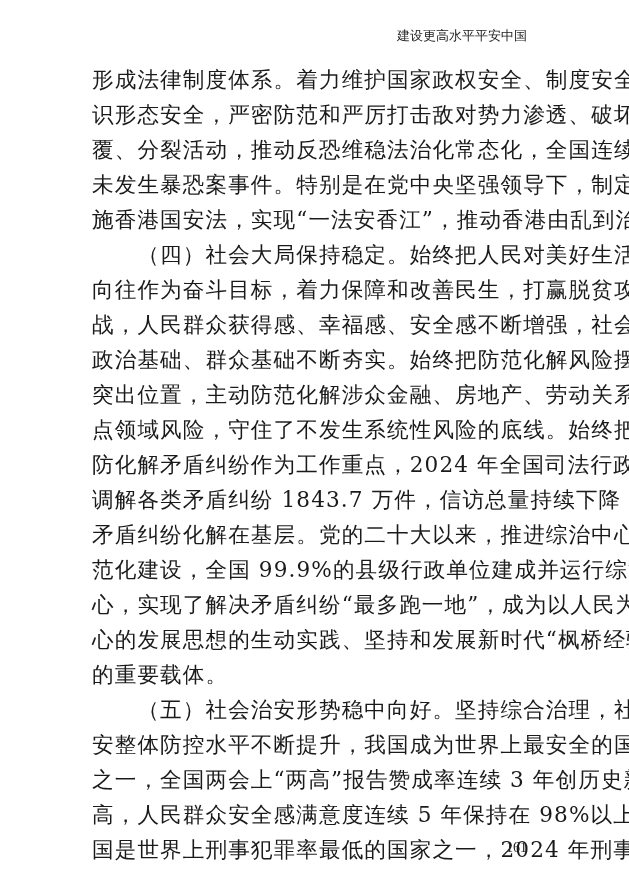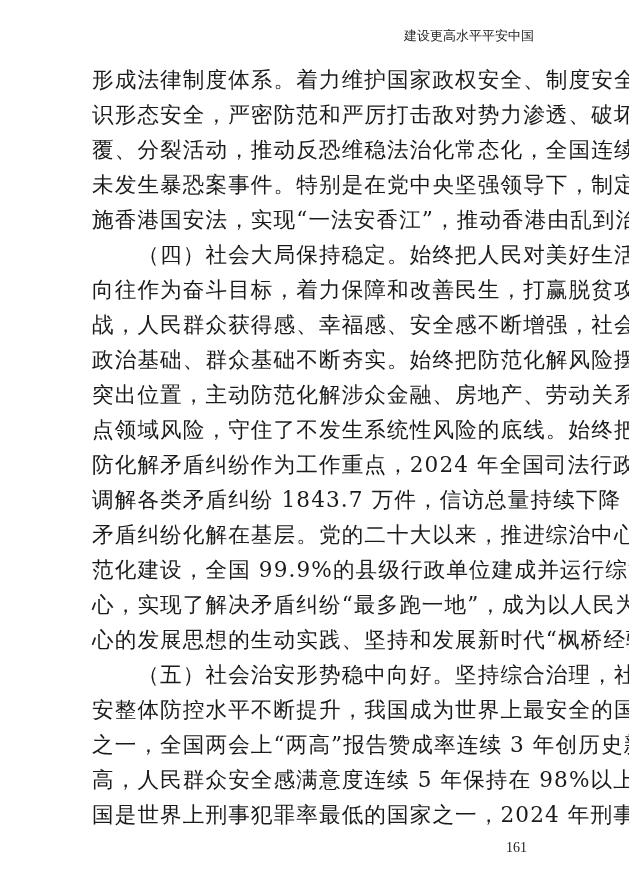--- a/index.html
+++ b/index.html
@@ -1,17 +1,17 @@
 <!DOCTYPE html>
 <html><head>
 <meta charset="utf-8">
 <style>
   html, body { margin:0; padding:0; background:#ffffff; }
   body { width:629px; height:869px; position:relative; overflow:hidden; font-family:"DejaVu Serif", "Liberation Serif", serif; color:#1a1a1a; }
-  .running-head { position:absolute; top:27px; right:95px; font-family:"DejaVu Sans", "Liberation Sans", sans-serif; font-size:13px; letter-spacing:0px; color:#222; }
+  .running-head { position:absolute; top:27px; right:102px; font-family:"DejaVu Sans", "Liberation Sans", sans-serif; font-size:13px; letter-spacing:0px; color:#222; }
   .body-text { position:absolute; left:92px; top:62px; width:442px; }
   .line { height:35px; line-height:35px; font-size:21.6px; white-space:nowrap; letter-spacing:1.1px; text-align:justify; }
   .page-number { position:absolute; top:840px; left:506px; font-family:"Liberation Serif", serif; font-size:14px; color:#222; }
 </style>
 </head>
 <body>
 
 <div class="running-head">建设更高水平平安中国</div>
 
 <div class="body-text">
@@ -25,20 +25,21 @@
   <div class="line">战，人民群众获得感、幸福感、安全感不断增强，社会稳定的</div>
   <div class="line">政治基础、群众基础不断夯实。始终把防范化解风险摆在</div>
   <div class="line">突出位置，主动防范化解涉众金融、房地产、劳动关系等重</div>
   <div class="line">点领域风险，守住了不发生系统性风险的底线。始终把预</div>
   <div class="line">防化解矛盾纠纷作为工作重点，2024 年全国司法行政机关</div>
   <div class="line">调解各类矛盾纠纷 1843.7 万件，信访总量持续下降，大量</div>
   <div class="line">矛盾纠纷化解在基层。党的二十大以来，推进综治中心规</div>
   <div class="line">范化建设，全国 99.9%的县级行政单位建成并运行综治中</div>
   <div class="line">心，实现了解决矛盾纠纷“最多跑一地”，成为以人民为中</div>
   <div class="line">心的发展思想的生动实践、坚持和发展新时代“枫桥经验”</div>
+  <div class="line">的重要载体。</div>
   <div class="line">　　（五）社会治安形势稳中向好。坚持综合治理，社会治</div>
   <div class="line">安整体防控水平不断提升，我国成为世界上最安全的国家</div>
   <div class="line">之一，全国两会上“两高”报告赞成率连续 3 年创历史新</div>
   <div class="line">高，人民群众安全感满意度连续 5 年保持在 98%以上。我</div>
   <div class="line">国是世界上刑事犯罪率最低的国家之一，2024 年刑事案件</div>
 </div>
 
 <div class="page-number">161</div>
 
 </body></html>

